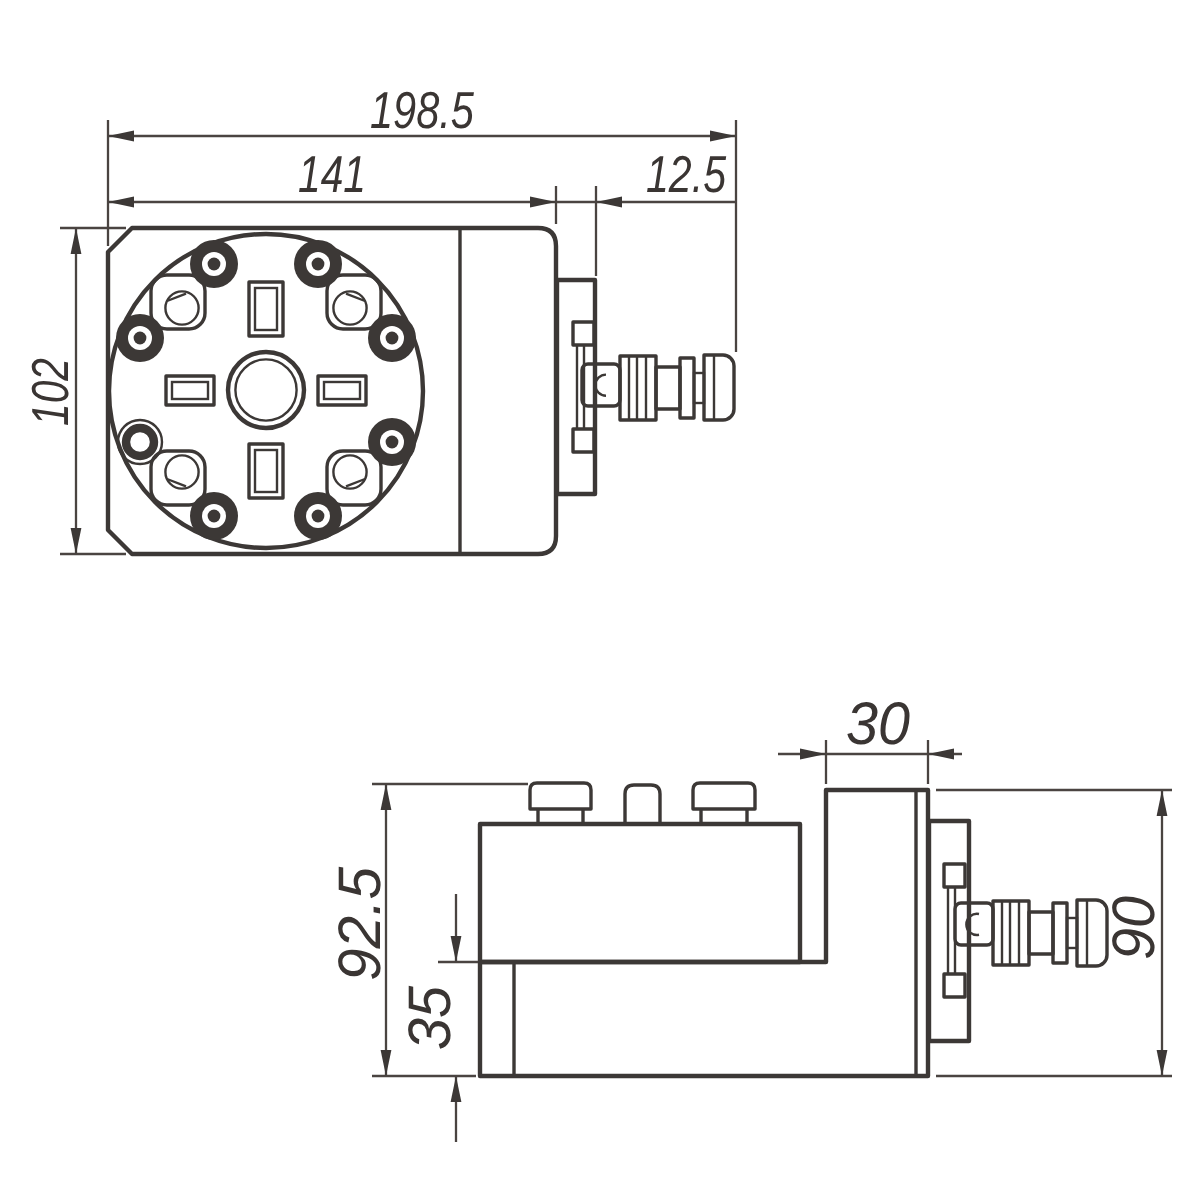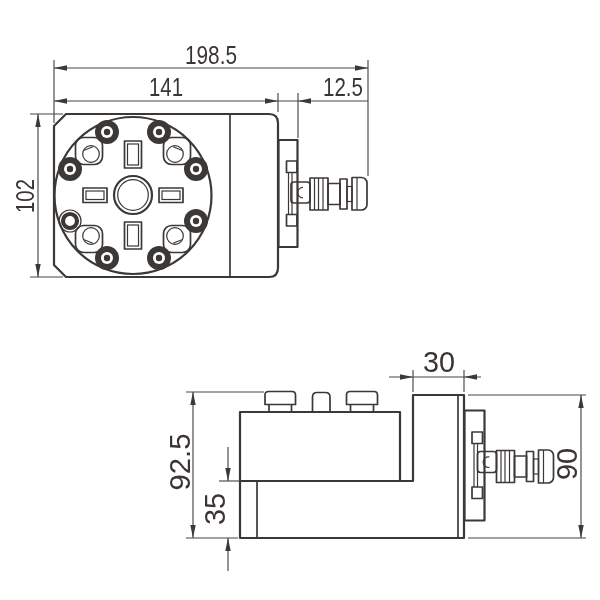--- a/index.html
+++ b/index.html
@@ -1,16 +1,16 @@
 <!DOCTYPE html>
 <html><head>
 <meta charset="utf-8">
 <style>
   html,body{margin:0;padding:0;background:#ffffff;}
-  .stage{width:600px;height:600px;background:#ffffff;position:relative;overflow:hidden;}
+  .stage{width:600px;height:600px;background:#ffffff;position:relative;overflow:hidden;font-style:italic;}
   svg{display:block;}
   .obj{stroke:#3c3836;fill:none;stroke-width:2.2;stroke-linejoin:round;stroke-linecap:round;}
   .obj-med{stroke:#3c3836;fill:none;stroke-width:1.7;stroke-linejoin:round;}
   .obj-thin{stroke:#3c3836;fill:none;stroke-width:1.2;}
   .dim{stroke:#4a4441;fill:none;stroke-width:1.15;stroke-linecap:butt;}
   .arr{fill:#3c3836;stroke:none;}
   .dtxt{fill:#3a3533;font-family:"Liberation Sans", sans-serif;}
   .dtxt-sm{font-size:26px;}
   .dtxt-lg{font-size:30px;}
 </style>

